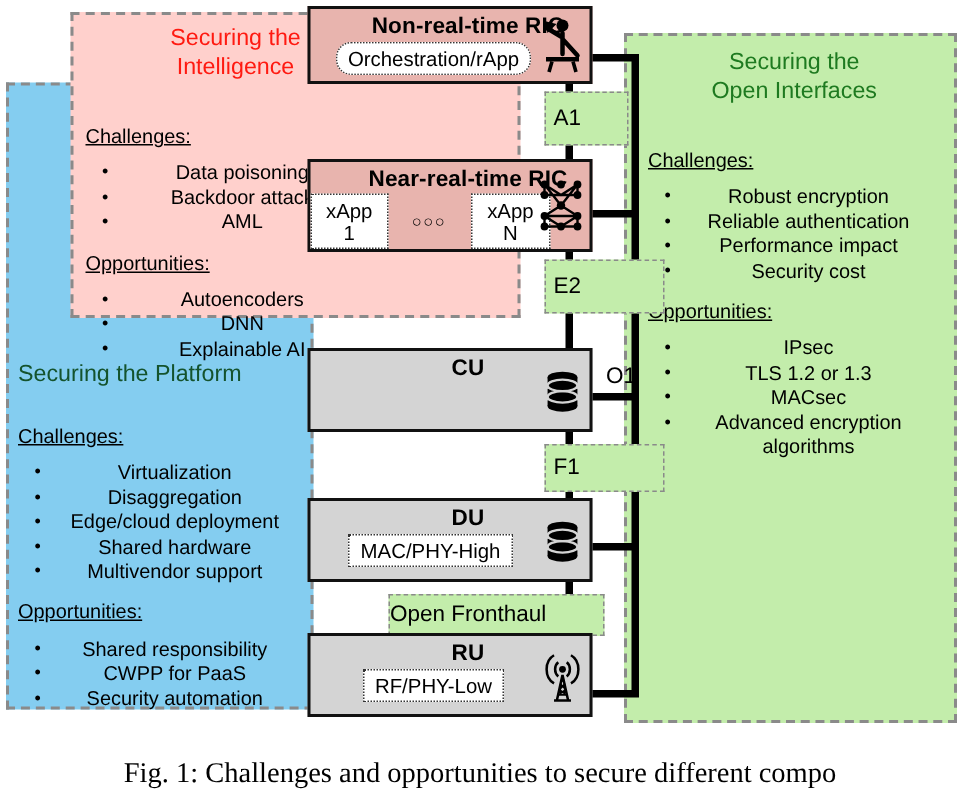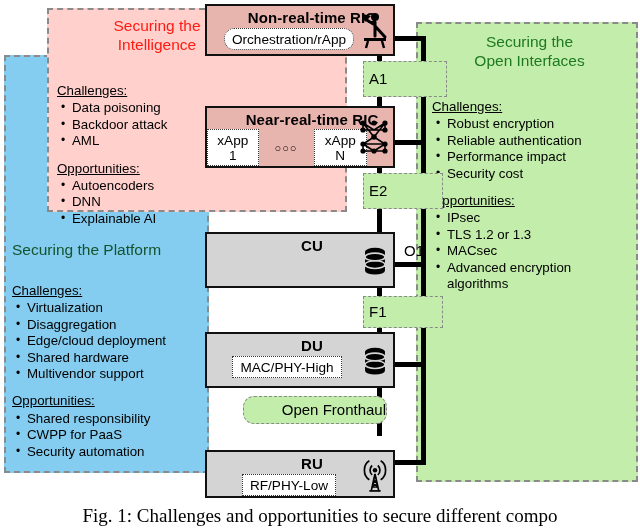--- a/index.html
+++ b/index.html
@@ -14,21 +14,21 @@
   #region-pink {left:47px; top:8px;  width:300px;height:204px;background:#ffd0cc;}
   #region-blue {left:4px;  top:55px; width:205px;height:418px;background:#84cdf0;}
 
   .region-title{position:absolute;text-align:center;font-size:15.5px;line-height:19px;}
   #green-title{left:432px;top:32px;width:195px;color:#1e7a20;}
   #pink-title {left:57px; top:16px;width:200px;color:#ff1a11;}
   #blue-title {left:12px; top:240px;width:190px;color:#14532d;text-align:left;}
 
   .lists{position:absolute;font-size:13.3px;line-height:16.4px;}
   .lists .hd{text-decoration:underline;display:block;margin-top:11px;}
-  .lists ul{list-style:none;margin:1px;padding:0;}
+  .lists ul{list-style:none;margin:8px;padding:0;text-align:center;}
   .lists li{position:relative;padding-left:14px;}
   .lists li:before{content:"\2022";position:absolute;left:3px;top:-1px;font-size:12px;}
   #pink-lists {left:57px;  top:72px; width:195px;}
   #green-lists{left:432px; top:88px; width:200px;}
   #blue-lists {left:12px;  top:272px;width:195px;}
 
   
   .wire{position:absolute;background:#000;}
 
   
@@ -38,38 +38,38 @@
             letter-spacing:.1px;margin-left:24px;}
   .inner{display:inline-block;border:1.6px dotted #333;background:#fff;
          font-size:13.6px;line-height:15px;padding:2.5px 7px;}
   .ric{background:#e8b4ae;}
   .grey{background:#d4d4d4;}
 
   #blk-nonrt{left:205px;top:4px; width:190px;height:52px;}
   #blk-nearrt{left:205px;top:106px;width:190px;height:62px;}
   #blk-cu {left:205px;top:232px;width:190px;height:56px;}
   #blk-du {left:205px;top:332px;width:190px;height:56px;}
-  #blk-ru {left:205px;top:450px;width:190px;height:48px;}
+  #blk-ru {left:205px;top:422px;width:190px;height:56px;}
 
   .xrow{display:flex;align-items:center;justify-content:center;gap:16px;margin-top:1px;}
   .dots{font-size:11px;letter-spacing:1px;color:#000;}
 
   
   .blkicon{position:absolute;right:4px;top:50%;transform:translateY(-50%);
            width:34px;height:40px;}
 
   
   .iface{position:absolute;box-sizing:border-box;background:#c3edab;
          border:1.6px dashed #8a8a8a;font-size:15px;line-height:16px;
          padding-left:5px;display:flex;align-items:center;}
-  #if-a1{left:363px;top:61px; width:84px;height:36px;}
+  #if-a1{left:363px;top:61px; width:56px;height:36px;}
   #if-e2{left:363px;top:173px;width:80px;height:36px;}
   #if-f1{left:363px;top:296px;width:80px;height:32px;}
   #if-o1{left:399px;top:236px;width:44px;height:30px;background:transparent;border:none;}
-  #if-fh{left:243px;top:396px;width:144px;height:28px;justify-content:flex-end;padding-left:0;border-radius:11px;}
+  #if-fh{left:259px;top:396px;width:144px;height:28px;justify-content:flex-start;padding-left:0;}
 
   .cap{position:absolute;left:0;top:505px;width:640px;text-align:center;
        font-family:"Liberation Serif", serif;font-size:19px;color:#000;
        white-space:nowrap;overflow:hidden;}
 </style>
 </head>
 <body>
 
 <div id="stage">
 

